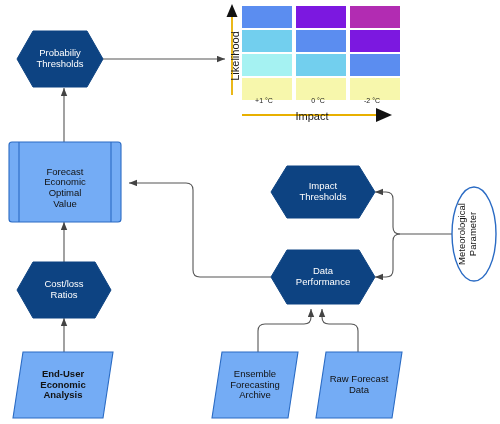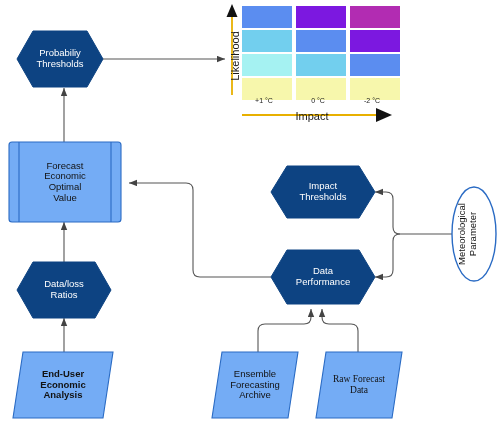--- a/index.html
+++ b/index.html
@@ -99,46 +99,46 @@
   <ellipse cx="474" cy="234" rx="22" ry="47" fill="#ffffff" stroke="#2a6bc4" stroke-width="1.4"></ellipse>
 
   <polygon points="222,352 298,352 288,418 212,418" fill="#74acf5" stroke="#2a6bc4" stroke-width="1.1"></polygon>
 
   <polygon points="326,352 402,352 392,418 316,418" fill="#74acf5" stroke="#2a6bc4" stroke-width="1.1"></polygon>
 </svg>
 
 <div class="node-label lbl-dark" style="left:17px;top:31px;width:86px;height:56px;">Probabiliy
 Thresholds</div>
 
-<div class="node-label lbl-light" style="left:19px;top:142px;width:92px;height:80px;">Forecast
+<div class="node-label lbl-light" style="left:19px;top:148px;width:92px;height:80px;">Forecast
 Economic
 Optimal
 Value</div>
 
-<div class="node-label lbl-dark" style="left:17px;top:262px;width:94px;height:56px;">Data/loss
+<div class="node-label lbl-dark" style="left:17px;top:262px;width:94px;height:56px;">Cost/loss
 Ratios</div>
 
 <div class="node-label lbl-light" style="left:18px;top:352px;width:90px;height:66px;font-weight:bold;">End-User
 Economic
 Analysis</div>
 
 <div class="node-label lbl-dark" style="left:271px;top:166px;width:104px;height:52px;">Impact
 Thresholds</div>
 
 <div class="node-label lbl-dark" style="left:271px;top:250px;width:104px;height:54px;">Data
 Performance</div>
 
 <div class="node-label lbl-light vert" style="left:421px;top:227px;width:94px;height:14px;line-height:1.15;">Meteorological
 Parameter</div>
 
 <div class="node-label lbl-light" style="left:217px;top:352px;width:76px;height:66px;">Ensemble
 Forecasting
 Archive</div>
 
-<div class="node-label lbl-light" style="left:321px;top:352px;width:76px;height:66px;font-family:Liberation Serif, serif;">Raw Forecast
+<div class="node-label lbl-light" style="left:321px;top:352px;width:76px;height:66px;">Raw Forecast
 Data</div>
 
 <div class="axis-text axis-title vert" style="left:193px;top:50px;width:84px;text-align:center;">Likelihood</div>
 
 <div class="axis-text axis-title" style="left:272px;top:110px;width:80px;text-align:center;">Impact</div>
 
 <div class="axis-text tick" style="left:240px;top:97px;width:48px;">+1 °C</div>
 <div class="axis-text tick" style="left:294px;top:97px;width:48px;">0 °C</div>
 <div class="axis-text tick" style="left:348px;top:97px;width:48px;">-2 °C</div>
 

